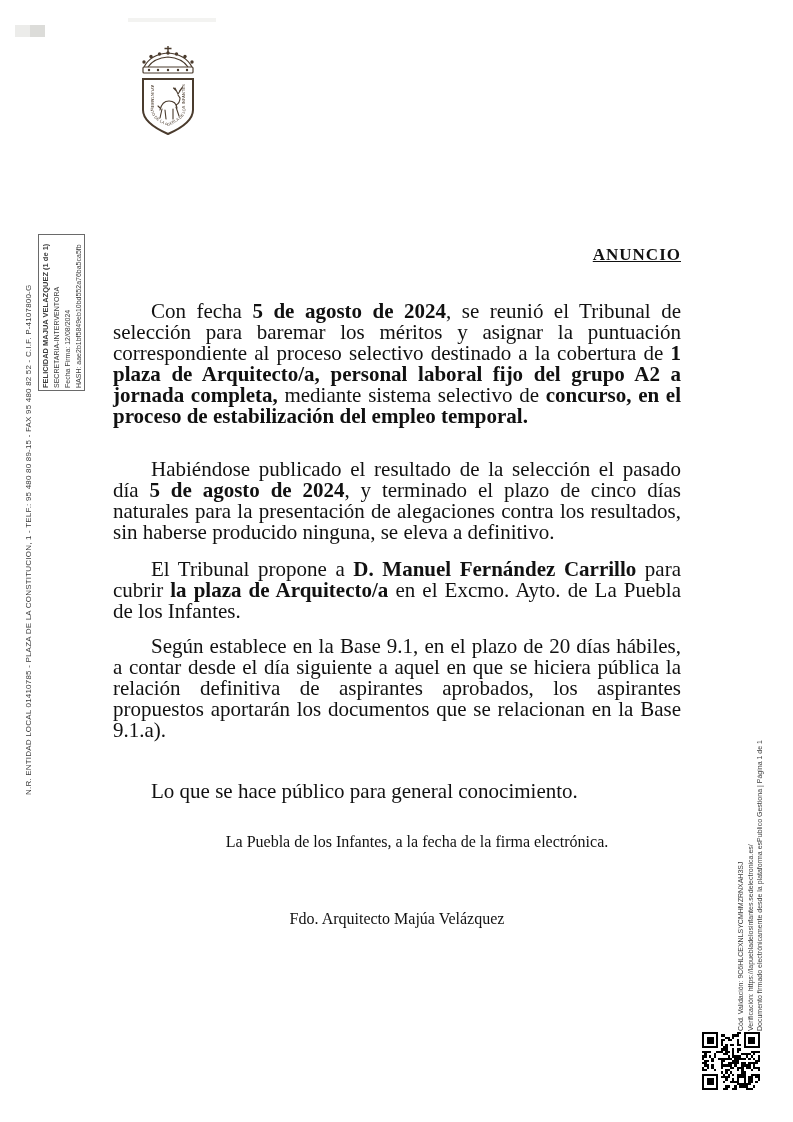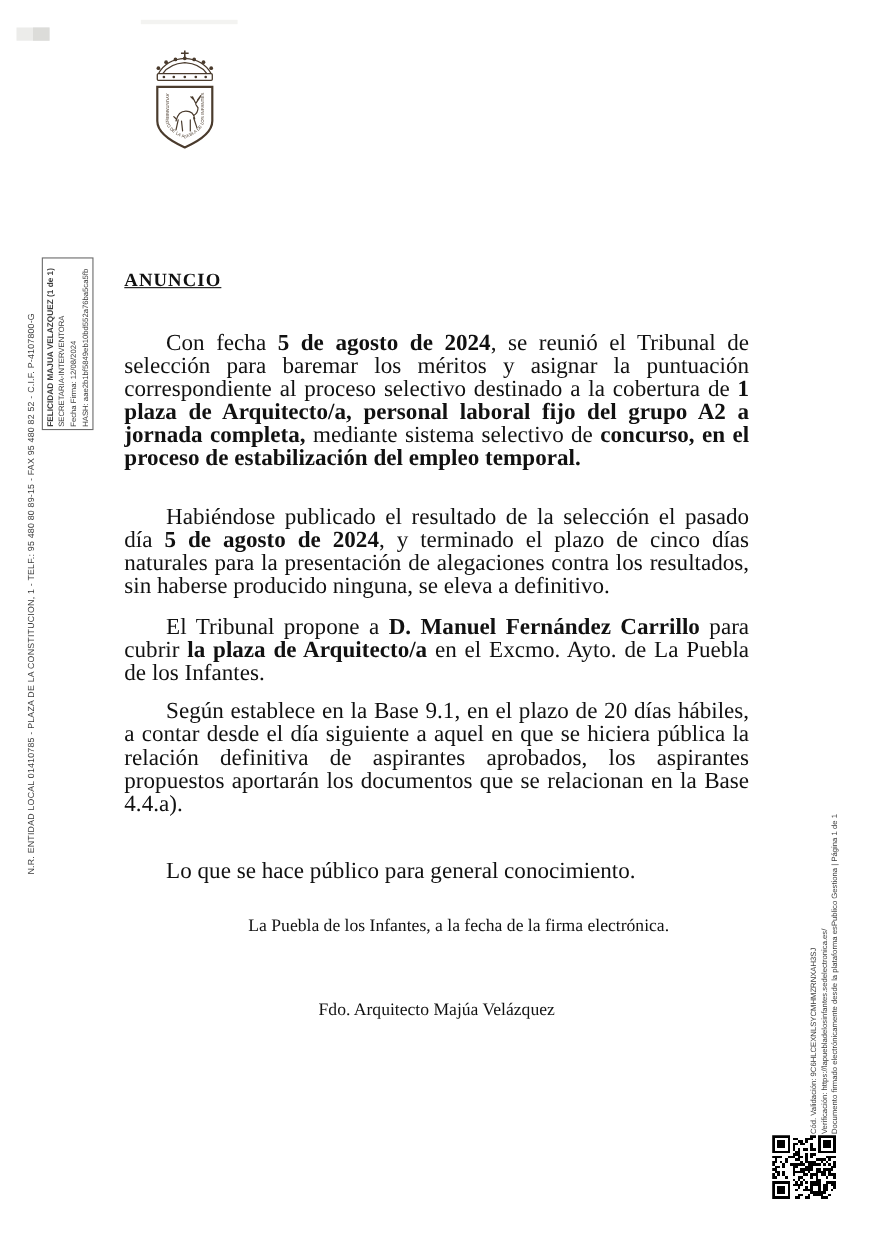--- a/index.html
+++ b/index.html
@@ -22,21 +22,21 @@
   #org-line1 { font-size:18px; letter-spacing:1.5px; }
   #org-line2 { font-size:11px; margin-top:5px; letter-spacing:2px; }
   #org-line3 { font-size:17px; margin-top:5px; letter-spacing:.8px; }
   #org-line4 { font-size:12px; margin-top:5px; letter-spacing:1.5px; }
   #org-rule { width:24px; height:4px; margin:7px auto 0;
     border-top:2px solid #4a4238; border-bottom:1px solid #4a4238; }
 
   
   #doc-col { position:absolute; left:113px; top:245px; width:568px; }
   #doc-title {
-    text-align:left; font-weight:bold; font-size:17px; letter-spacing:1px;
+    text-align:right; font-weight:bold; font-size:17px; letter-spacing:1px;
     text-decoration:underline;
   }
   .para {
     font-size:21px; line-height:21px; text-align:justify; text-indent:38px;
   }
   #para1 { margin-top:36px; }
   #para2 { margin-top:32px; }
   #para3 { margin-top:16px; }
   #para4 { margin-top:14px; }
   #para5 { margin-top:40px; text-align:left; }
@@ -126,21 +126,21 @@
 
   <div id="doc-col">
     <div id="doc-title">ANUNCIO</div>
 
     <p class="para" id="para1"><span>Con fecha </span><b>5 de agosto de 2024</b><span>, se reunió el Tribunal de selección para baremar los méritos y asignar la puntuación correspondiente al proceso selectivo destinado a la cobertura de </span><b>1 plaza de Arquitecto/a, personal laboral fijo del grupo A2 a jornada completa,</b><span> mediante sistema selectivo de </span><b>concurso, en el proceso de estabilización del empleo temporal.</b></p>
 
     <p class="para" id="para2"><span>Habiéndose publicado el resultado de la selección el pasado día </span><b>5 de agosto de 2024</b><span>, y terminado el plazo de cinco días naturales para la presentación de alegaciones contra los resultados, sin haberse producido ninguna, se eleva a definitivo.</span></p>
 
     <p class="para" id="para3"><span>El Tribunal propone a </span><b>D. Manuel Fernández Carrillo</b><span>  para cubrir </span><b>la plaza de Arquitecto/a</b><span> en el Excmo. Ayto. de La Puebla de los Infantes.</span></p>
 
-    <p class="para" id="para4"><span>Según establece en la Base 9.1, en el plazo de 20 días hábiles, a contar desde el día siguiente a aquel en que se hiciera pública la relación definitiva de aspirantes aprobados, los aspirantes propuestos aportarán los documentos que se relacionan en la Base 4.4.a).</span></p>
+    <p class="para" id="para4"><span>Según establece en la Base 9.1, en el plazo de 20 días hábiles, a contar desde el día siguiente a aquel en que se hiciera pública la relación definitiva de aspirantes aprobados, los aspirantes propuestos aportarán los documentos que se relacionan en la Base 9.1.a).</span></p>
 
     <p class="para" id="para5">Lo que se hace público para general conocimiento.</p>
 
     <p id="closing-line">La Puebla de los Infantes, a la fecha de la firma electrónica.</p>
 
 
     <p id="signed-by">Fdo. Arquitecto Majúa Velázquez</p>
   </div>
 
   <div id="registry-line" class="vtext">N.R. ENTIDAD LOCAL 01410785 - PLAZA DE LA CONSTITUCION, 1 - TELF.: 95 480 80 89-15 - FAX 95 480 82 52 - C.I.F. P-4107800-G</div>

